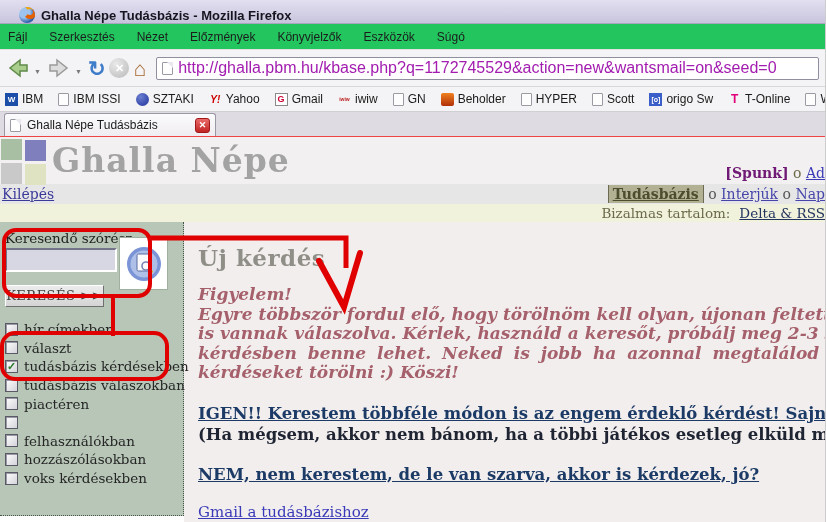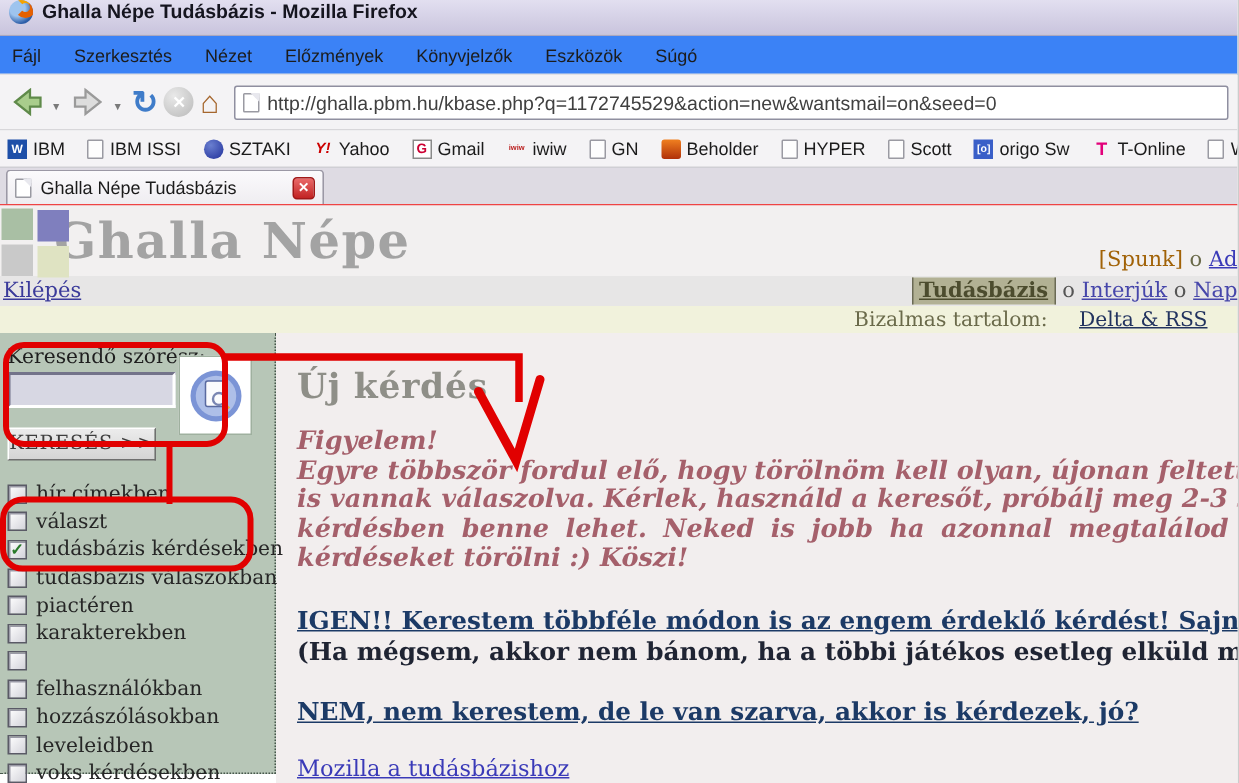--- a/index.html
+++ b/index.html
@@ -5,36 +5,36 @@
   :root{
     --annotation-red:#e10000; --sidebar-bg:#b7c6b7; --accent-olive:#b2b194;
     --warning-text:#a5606b; --link-navy:#1c3a66; --link-blue:#3a3ab8;
   }
   *{box-sizing:border-box;margin:0;padding:0}
   body{font-family:"Liberation Sans",sans-serif;background:#fff}
   #screen{position:relative;width:826px;height:522px;overflow:hidden;background:#fff;border-right:1px solid #ccc}
 
   
   .titlebar{height:24px;background:linear-gradient(#e2dff0,#c9c4dd);border-bottom:1px solid #aaa6c0;
-    display:flex;align-items:flex-start;padding:0 6px;gap:6px}
+    display:flex;align-items:flex-end;padding:0 19px;gap:6px}
   .titlebar .wtitle{font-size:13px;font-weight:bold;color:#15151f}
   .ff-icon{width:16px;height:16px;border-radius:50%;background:radial-gradient(circle at 35% 35%,#9ec4ee 0 35%,#2d5ea8 70%);position:relative;overflow:hidden;flex:0 0 16px}
   .ff-icon::after{content:"";position:absolute;inset:-2px -2px 4px 4px;border-radius:50%;border:4px solid #e66000;border-left-color:transparent;border-top-color:#f4a300}
 
-  .menubar{height:26px;background:#3b82f6;border-bottom:1px solid #e2e1e4;display:flex;align-items:center;padding:0 8px;gap:22px}
+  .menubar{height:26px;background:#22c55e;border-bottom:1px solid #e2e1e4;display:flex;align-items:center;padding:0 8px;gap:22px}
   .menu-item{font-size:12px;color:#1c1c1c;cursor:default}
 
   .toolbar{height:37px;background:#f4f3f5;border-bottom:1px solid #d8d7da;display:flex;align-items:center;padding:0 6px;gap:4px}
   .tb-caret{font-size:7px;color:#7a7a7a;margin:6px 2px 0 0}
   .tb-btn{display:flex;align-items:center;justify-content:center;height:30px}
   .reload-glyph{font-size:21px;color:#3f7cc9;font-weight:bold;line-height:1}
   .stop-glyph{width:20px;height:20px;border-radius:50%;background:radial-gradient(circle at 35% 30%,#e9e9e9,#b9b9b9);color:#fff;font-size:11px;font-weight:bold;display:flex;align-items:center;justify-content:center}
   .home-glyph{font-size:21px;color:#a5662d;line-height:1}
   .urlbar{flex:1;height:23px;background:#fff;border:1px solid #8f8fa0;border-radius:2px;display:flex;align-items:center;padding:0 5px;gap:5px;margin-left:6px}
-  .url-text{font-size:13px;color:#404040;white-space:nowrap;overflow:hidden}
+  .url-text{font-size:16px;color:#a21caf;white-space:nowrap;overflow:hidden}
   .mini-page{width:11px;height:13px;background:#fff;border:1px solid #9a9aa2;border-radius:1px;position:relative;flex:0 0 11px}
   .mini-page::after{content:"";position:absolute;right:-1px;top:-1px;border:3px solid;border-color:#e8e8ee #e8e8ee transparent transparent}
 
   .bookmarksbar{height:25px;background:#f4f3f5;border-bottom:1px solid #cfcfd4;display:flex;align-items:center;padding:0 5px;gap:15px;overflow:hidden}
   .bm{display:flex;align-items:center;gap:4px;font-size:12px;color:#1b1b1b;white-space:nowrap}
   .bm-ic{width:13px;height:13px;display:inline-flex;align-items:center;justify-content:center;font-family:"Liberation Sans",sans-serif;font-weight:bold;flex:0 0 auto}
   .ic-page{width:11px;height:13px;background:#fdfdfd;border:1px solid #9a9aa2;border-radius:1px}
   .ic-ibm{background:#1d4fa8;color:#fff;font-size:8px}
   .ic-sztaki{border-radius:50%;background:radial-gradient(circle at 35% 30%,#6a7fd0,#20309a)}
   .ic-yahoo{color:#c00;font-size:10px;font-style:italic}
@@ -50,34 +50,34 @@
   .tab-close{width:15px;height:15px;border-radius:3px;background:linear-gradient(#ea6a6a,#c22424);color:#fff;font-size:9px;font-weight:bold;display:flex;align-items:center;justify-content:center;border:1px solid #a01818}
 
   
   .site-header{height:47px;background:#f2f0f0;position:relative;display:flex;align-items:center}
   .logo{position:absolute;left:1px;top:2px;width:47px;height:45px}
   .logo span{position:absolute;width:21px;height:21px}
   .lg-tl{left:0;top:0;background:#a9bfa4}
   .lg-tr{left:24px;top:1px;background:#7f7fbe}
   .lg-bl{left:0;top:24px;background:#c9c9c9}
   .lg-br{left:24px;top:25px;background:#dfe3c2}
-  .site-title{margin-left:36px;font-family:"DejaVu Serif","Liberation Serif",serif;font-weight:bold;font-size:33px;color:#a3a3a3;letter-spacing:1px}
+  .site-title{margin-left:52px;font-family:"DejaVu Serif","Liberation Serif",serif;font-weight:bold;font-size:33px;color:#a3a3a3;letter-spacing:1px}
   .header-right{position:absolute;right:0;bottom:3px;font-family:"DejaVu Serif","Liberation Serif",serif;font-size:14px;color:#6a6a4a;white-space:nowrap}
-  .header-right .user{font-weight:normal;color:#a16207}
+  .header-right .user{font-weight:bold;color:#701a75}
   .header-right a{color:var(--link-blue);text-decoration:underline}
 
   .navrow{height:20px;background:#e7e6e6;display:flex;align-items:center;justify-content:space-between;
     font-family:"DejaVu Serif","Liberation Serif",serif;font-size:14px}
   .navrow .logout{margin-left:2px;color:#3a3a9a;text-decoration:underline}
   .nav-right{white-space:nowrap;color:#555}
   .nav-active{background:var(--accent-olive);color:#4c4c2e;font-weight:bold;text-decoration:underline;padding:1px 4px;border-left:1px solid #6a6a55;border-right:1px solid #6a6a55}
   .nav-right a{color:#4646aa;text-decoration:underline}
 
-  .bizrow{height:18px;background:#f1f2dc;display:flex;align-items:center;justify-content:flex-end;padding-right:20px;
-    font-family:"DejaVu Serif","Liberation Serif",serif;font-size:13.5px;color:#6a6a4a;gap:21px}
+  .bizrow{height:18px;background:#f1f2dc;display:flex;align-items:center;justify-content:flex-end;
+    font-family:"DejaVu Serif","Liberation Serif",serif;font-size:13.5px;color:#6a6a4a;gap:9px}
   .bizrow a{color:#22335f;text-decoration:underline}
 
   .content{display:flex;height:300px;background:#fff}
   .sidebar{width:184px;height:294px;background:var(--sidebar-bg);border-right:1px dotted #45554a;border-bottom:1px dotted #45554a;
     padding:8px 0 0 5px;font-family:"DejaVu Serif","Liberation Serif",serif;position:relative;flex:0 0 184px}
   .search-label{font-size:13.5px;color:#1e1e1e}
   .search-input{width:112px;height:24px;background:#d7d7e3;border:2px solid;border-color:#73738a #fff #fff #73738a;margin-top:2px}
   .search-btn{width:99px;height:22px;margin-top:13px;background:linear-gradient(#ececec,#d4d4d4);border:1px solid;border-color:#fff #6f6f6f #6f6f6f #fff;
     font-family:"DejaVu Serif","Liberation Serif",serif;font-size:13px;color:#3e3e3e;letter-spacing:.5px;text-align:center;line-height:20px}
   .search-iconbtn{position:absolute;left:119px;top:15px;width:49px;height:53px;background:#fff;border:1px solid #9fb09f;display:flex;align-items:center;justify-content:center}
@@ -269,36 +269,28 @@
           <label class="filter-row">
             <span class="cb"></span>
             <span>tudásbázis válaszokban</span>
           </label>
           <label class="filter-row">
             <span class="cb"></span>
             <span>piactéren</span>
           </label>
           <label class="filter-row">
             <span class="cb"></span>
-            <span>karakterekben</span>
-          </label>
-          <label class="filter-row">
-            <span class="cb"></span>
           </label>
           <label class="filter-row">
             <span class="cb"></span>
             <span>felhasználókban</span>
           </label>
           <label class="filter-row">
             <span class="cb"></span>
             <span>hozzászólásokban</span>
-          </label>
-          <label class="filter-row">
-            <span class="cb"></span>
-            <span>leveleidben</span>
           </label>
           <label class="filter-row">
             <span class="cb"></span>
             <span>voks kérdésekben</span>
           </label>
         </div>
     </div>
 
     <div class="main">
       <div class="page-heading">Új kérdés</div>
@@ -307,21 +299,21 @@
         <div id="warning-lines">
             <div class="warning-line">Egyre többször fordul elő, hogy törölnöm kell olyan, újonan feltett kérdése</div>
             <div class="warning-line">is vannak válaszolva. Kérlek, használd a keresőt, próbálj meg 2-3 szót ve</div>
             <div class="warning-line" style="word-spacing: 5px;">kérdésben benne lehet. Neked is jobb ha azonnal megtalálod a választ</div>
             <div class="warning-line">kérdéseket törölni :) Köszi!</div>
           </div>
       </div>
       <a class="content-link" href="#">IGEN!! Kerestem többféle módon is az engem érdeklő kérdést! Sajnos nem találtam!</a>
       <div class="note-line">(Ha mégsem, akkor nem bánom, ha a többi játékos esetleg elküld melegebb éghajlatra.)</div>
       <a class="content-link" href="#">NEM, nem kerestem, de le van szarva, akkor is kérdezek, jó?</a><br>
-      <a class="back-link" href="#">Mozilla a tudásbázishoz</a>
+      <a class="back-link" href="#">Gmail a tudásbázishoz</a>
     </div>
   </div>
 
   <svg class="annotations" viewBox="0 0 826 522">
     <rect x="4" y="230" width="146" height="66" rx="12" fill="none" stroke="var(--annotation-red)" stroke-width="4"></rect>
     <line x1="113" y1="294" x2="113" y2="336" stroke="var(--annotation-red)" stroke-width="4"></line>
     <rect x="2" y="333" width="165" height="46" rx="13" fill="none" stroke="var(--annotation-red)" stroke-width="4"></rect>
     <polyline points="150,238 346,238 346,268" fill="none" stroke="var(--annotation-red)" stroke-width="5"></polyline>
     <polyline points="319,261 344,307 360,253" fill="none" stroke="var(--annotation-red)" stroke-width="6" stroke-linecap="round"></polyline>
   </svg>

